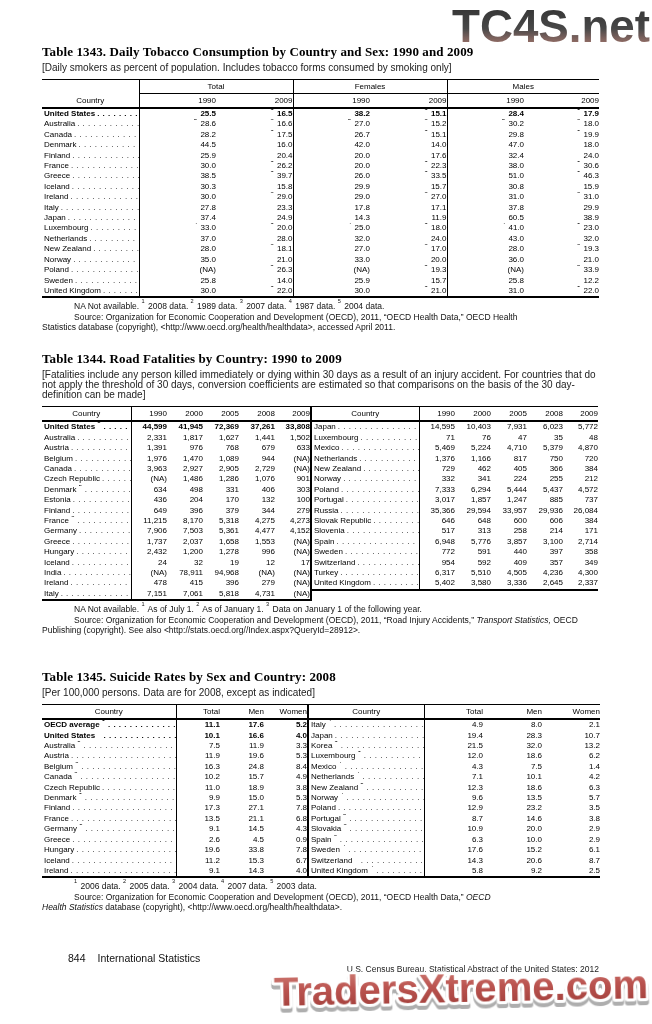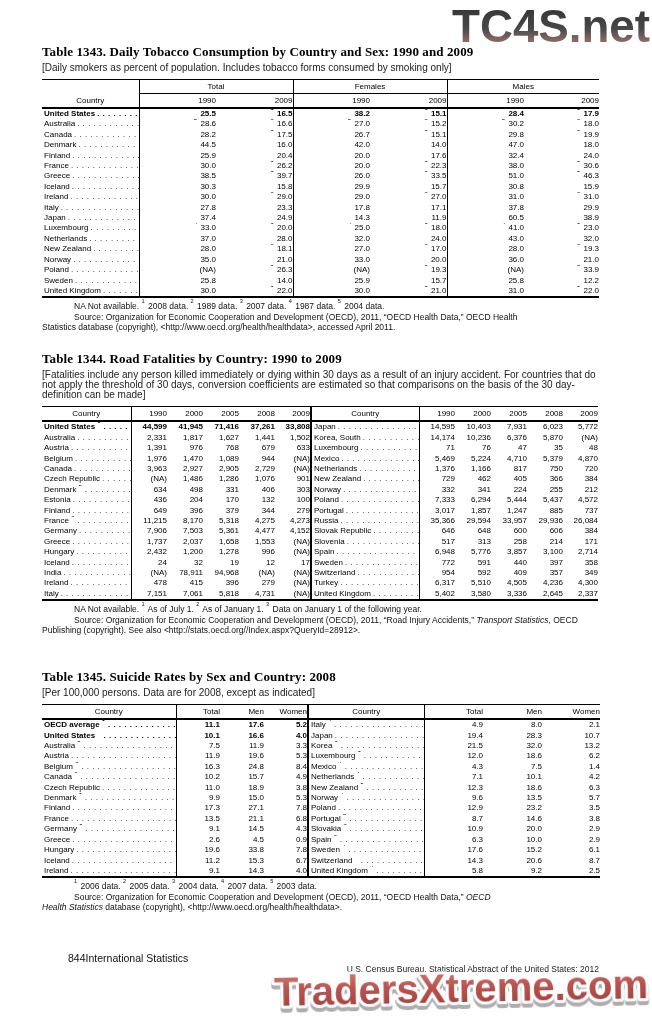--- a/index.html
+++ b/index.html
@@ -34,21 +34,21 @@
   .dots::before { content:". . . . . . . . . . . . . . . . . . . . . . . . . . . . . ."; letter-spacing:.5px; }
   sup { font-size:5.6px; line-height:0; position:relative; top:-2.5px; margin-right:1px; }
   .pair { display:flex; align-items:flex-start; }
   .divr { border-right:2px solid #000; }
 
   p.fn  { font-size:8.5px; line-height:10px; color:#111; margin-top:3px; text-indent:32px; }
   p.src { font-size:8.5px; line-height:10px; color:#111; margin-top:1px; text-indent:32px; }
   .w1343src { max-width:502px; } .w1345src { max-width:458px; }
 
   .footer-left { position:absolute; left:56px; top:952px; font-size:10.5px; color:#111; }
-  .footer-left .pg { margin-right:0;padding-left:12px; }
+  .footer-left .pg { margin-right:12px;padding-left:12px; }
   .census-line { position:absolute; left:42px; top:964px; width:557px; text-align:right;
                  font-size:8.5px; color:#222; }
 
   .wm { position:absolute; pointer-events:none; }
   .wm-top { right:-4px; top:2px; opacity:.94; }
   .wm-mid { left:178px; top:482px; }
   .wm-bot { left:266px; top:958px; }
   .wm-mid svg text { filter:drop-shadow(-4px 4px 0 rgba(115,115,115,.72)); }
   .wm-bot svg text { filter:drop-shadow(0 4px 0 rgba(120,120,120,.6)); }
 </style>
@@ -374,21 +374,21 @@
             <tbody>
               <tr>
                 <td class="cty vr b">
                   <span class="ctyflex">
                     <span class="ct">United States <sup>1</sup></span>
                     <span class="dots"></span>
                   </span>
                 </td>
                 <td class="num p4 b">44,599</td>
                 <td class="num p4 b">41,945</td>
-                <td class="num p4 b">71,416</td>
+                <td class="num p4 b">72,369</td>
                 <td class="num p4 b">37,261</td>
                 <td class="num p4 b">33,808</td>
               </tr>
               <tr>
                 <td class="cty vr">
                   <span class="ctyflex">
                     <span class="ct">Australia</span>
                     <span class="dots"></span>
                   </span>
                 </td>
@@ -620,33 +620,20 @@
                   <span class="ctyflex">
                     <span class="ct">Japan</span>
                     <span class="dots"></span>
                   </span>
                 </td>
                 <td class="num p4">14,595</td>
                 <td class="num p4">10,403</td>
                 <td class="num p4">7,931</td>
                 <td class="num p4">6,023</td>
                 <td class="num p4">5,772</td>
-              </tr>
-              <tr>
-                <td class="cty vr">
-                  <span class="ctyflex">
-                    <span class="ct">Korea, South</span>
-                    <span class="dots"></span>
-                  </span>
-                </td>
-                <td class="num p4">14,174</td>
-                <td class="num p4">10,236</td>
-                <td class="num p4">6,376</td>
-                <td class="num p4">5,870</td>
-                <td class="num p4">(NA)</td>
               </tr>
               <tr>
                 <td class="cty vr">
                   <span class="ctyflex">
                     <span class="ct">Luxembourg</span>
                     <span class="dots"></span>
                   </span>
                 </td>
                 <td class="num p4">71</td>
                 <td class="num p4">76</td>

